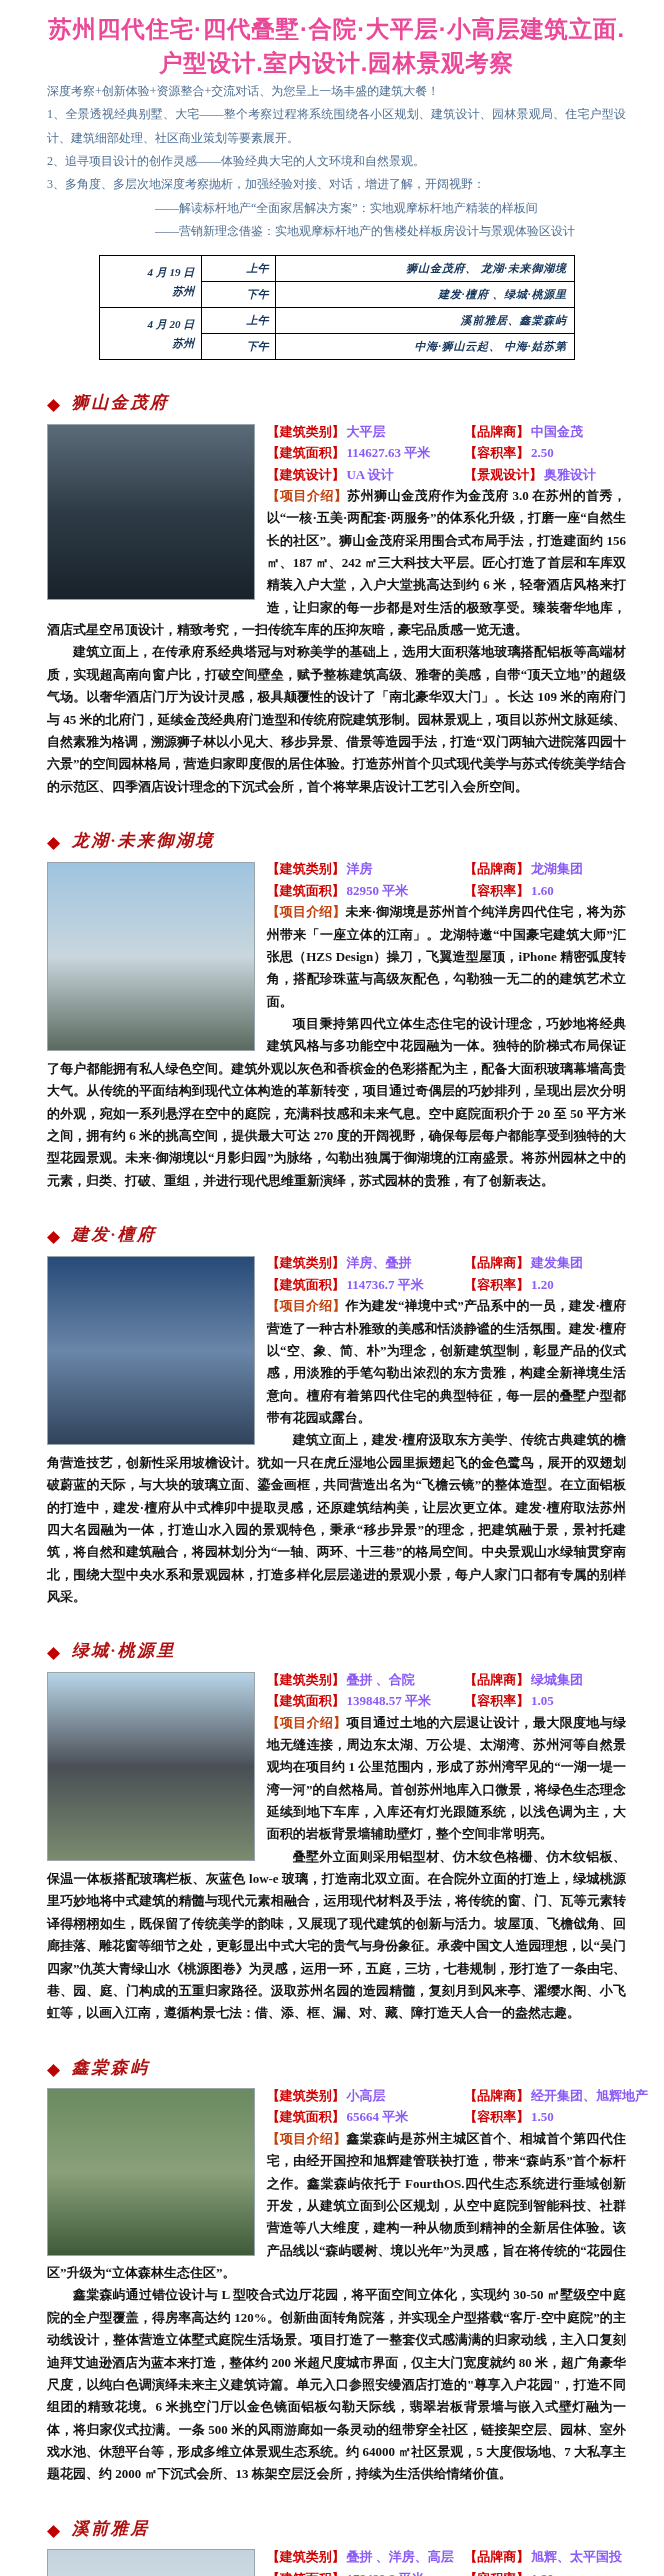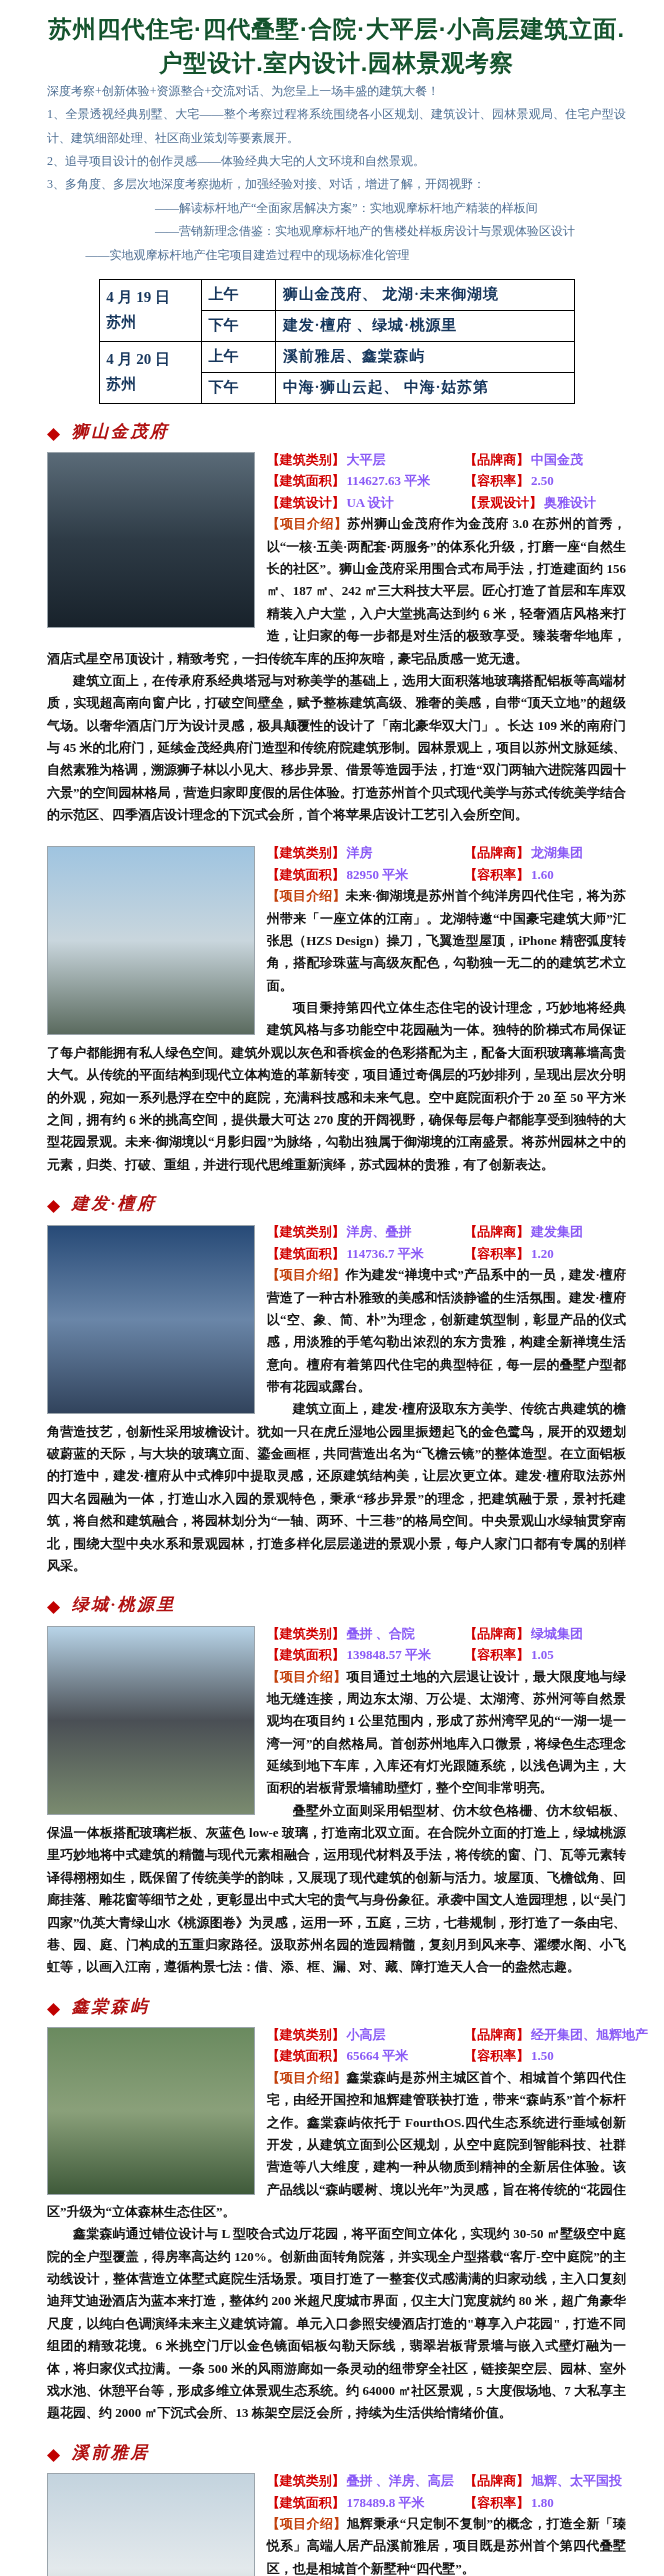--- a/index.html
+++ b/index.html
@@ -1,35 +1,35 @@
 <!DOCTYPE html>
 <html style="font-size:13.4px"><head>
 <meta charset="utf-8">
 <style>
   html,body{margin:0;padding:0;background:#ffffff;}
   body{width:665px;font-family:"Liberation Serif","DejaVu Serif",serif;color:#1a1a1a;}
   .page{padding:11.7px 39px 22px 47px;}
 
-  .doc-title{color:#14532d;font-family:"Liberation Sans","DejaVu Sans",sans-serif;
+  .doc-title{color:#ec4899;font-family:"Liberation Sans","DejaVu Sans",sans-serif;
     font-weight:bold;font-size:23.5px;line-height:1.45;text-align:center;letter-spacing:0.8px;}
   .wechat{color:#cc2222;font-weight:bold;font-size:11.7px;text-align:center;margin:5px 0 8.4px 0;}
 
   .features-heading{font-size:13.4px;font-weight:bold;color:#111;margin:3.4px 0 1.7px 0;}
   .feature-line{color:#4e6f93;font-size:12px;line-height:1.95;text-align:justify;}
   .feature-line.indent-lg{padding-left:9em;}
   .feature-line.indent-sm{padding-left:3.2em;}
 
   table.schedule{border-collapse:collapse;margin:11.7px auto 8.4px auto;width:476px;}
-  table.schedule td{border:1.3px solid #000;padding:5px 6.7px;text-align:left;
-    font-weight:bold;font-size:15px;color:#16365c;}
+  table.schedule td{border:1.3px solid #000;padding:5px 6.7px;text-align:right;
+    font-weight:bold;font-size:11px;color:#16365c;font-style:italic;}
   td.date-cell{width:88px;line-height:1.7;}
   td.time-cell{width:60px;color:#111;}
   td.dest-cell{color:#16365c;letter-spacing:0.8px;}
 
-  .section{margin-top:16px;}
+  .section{margin-top:31px;}
   .sec-head{margin:8.4px 0 5px 0;}
   .diamond{color:#c00000;font-size:17px;vertical-align:middle;}
   .sec-title{color:#b01010;font-size:17px;font-weight:bold;font-style:italic;
     margin-left:11.7px;letter-spacing:2.5px;}
   .sec-body{overflow:visible;}
   .photo{float:left;width:208px;margin:3.4px 11.7px 5px 0;border:0.8px solid #9aa4ab;box-sizing:border-box;}
   .field-row{color:#d10000;font-weight:bold;font-size:13px;line-height:1.65;display:flex;}
   .pair{white-space:nowrap;}
   .pair.first{flex:0 0 55%;}
   .flabel{color:#d10000;}
@@ -47,21 +47,20 @@
 
   <div class="doc-title">苏州四代住宅·四代叠墅·合院·大平层·小高层建筑立面.户型设计.室内设计.园林景观考察</div>
 
   <div id="features-list">
       <div class="feature-line">深度考察+创新体验+资源整合+交流对话、为您呈上一场丰盛的建筑大餐！</div>
       <div class="feature-line">1、全景透视经典别墅、大宅——整个考察过程将系统围绕各小区规划、建筑设计、园林景观局、住宅户型设计、建筑细部处理、社区商业策划等要素展开。</div>
       <div class="feature-line">2、追寻项目设计的创作灵感——体验经典大宅的人文环境和自然景观。</div>
       <div class="feature-line">3、多角度、多层次地深度考察抛析，加强经验对接、对话，增进了解，开阔视野：</div>
       <div class="feature-line indent-lg">——解读标杆地产“全面家居解决方案”：实地观摩标杆地产精装的样板间</div>
       <div class="feature-line indent-lg">——营销新理念借鉴：实地观摩标杆地产的售楼处样板房设计与景观体验区设计</div>
-      <div class="feature-line indent-sm">——实地观摩标杆地产住宅项目建造过程中的现场标准化管理</div>
     </div>
 
   <table class="schedule">
     <tbody id="schedule-body">
         <tr>
           <td class="date-cell" rowspan="2">
             <div>4 月 19 日</div>
             <div>苏州</div>
           </td>
           <td class="time-cell">上午</td>
@@ -102,20 +101,21 @@
           <div class="field-row">
             <span class="pair first"><span class="flabel">【建筑设计】</span><span class="fvalue">UA 设计</span></span>
             <span class="pair"><span class="flabel">【景观设计】</span><span class="fvalue">奥雅设计</span></span>
           </div>
           <p class="sec-par"><span class="intro-label">【项目介绍】</span>苏州狮山金茂府作为金茂府 3.0 在苏州的首秀，以“一核·五美·两配套·两服务”的体系化升级，打磨一座“自然生长的社区”。狮山金茂府采用围合式布局手法，打造建面约 156 ㎡、187 ㎡、242 ㎡三大科技大平层。匠心打造了首层和车库双精装入户大堂，入户大堂挑高达到约 6 米，轻奢酒店风格来打造，让归家的每一步都是对生活的极致享受。臻装奢华地库，酒店式星空吊顶设计，精致考究，一扫传统车库的压抑灰暗，豪宅品质感一览无遗。</p>
           <p class="sec-par indent">建筑立面上，在传承府系经典塔冠与对称美学的基础上，选用大面积落地玻璃搭配铝板等高端材质，实现超高南向窗户比，打破空间壁垒，赋予整栋建筑高级、雅奢的美感，自带“顶天立地”的超级气场。以奢华酒店门厅为设计灵感，极具颠覆性的设计了「南北豪华双大门」。长达 109 米的南府门与 45 米的北府门，延续金茂经典府门造型和传统府院建筑形制。园林景观上，项目以苏州文脉延续、自然素雅为格调，溯源狮子林以小见大、移步异景、借景等造园手法，打造“双门两轴六进院落四园十六景”的空间园林格局，营造归家即度假的居住体验。打造苏州首个贝式现代美学与苏式传统美学结合的示范区、四季酒店设计理念的下沉式会所，首个将苹果店设计工艺引入会所空间。</p>
           <div class="clear"></div>
         </div>
       </div>
       <div class="section">
+        <div class="sec-head"><span class="diamond">◆</span><span class="sec-title">龙湖·未来御湖境</span></div>
         <div class="sec-body">
           <div class="photo" style="height: 189px; background: linear-gradient(rgb(159, 196, 224), rgb(201, 214, 221), rgb(90, 106, 94));"></div>
           <div class="field-row">
             <span class="pair first"><span class="flabel">【建筑类别】</span><span class="fvalue">洋房</span></span>
             <span class="pair"><span class="flabel">【品牌商】</span><span class="fvalue">龙湖集团</span></span>
           </div>
           <div class="field-row">
             <span class="pair first"><span class="flabel">【建筑面积】</span><span class="fvalue">82950 平米</span></span>
             <span class="pair"><span class="flabel">【容积率】</span><span class="fvalue">1.60</span></span>
           </div>

